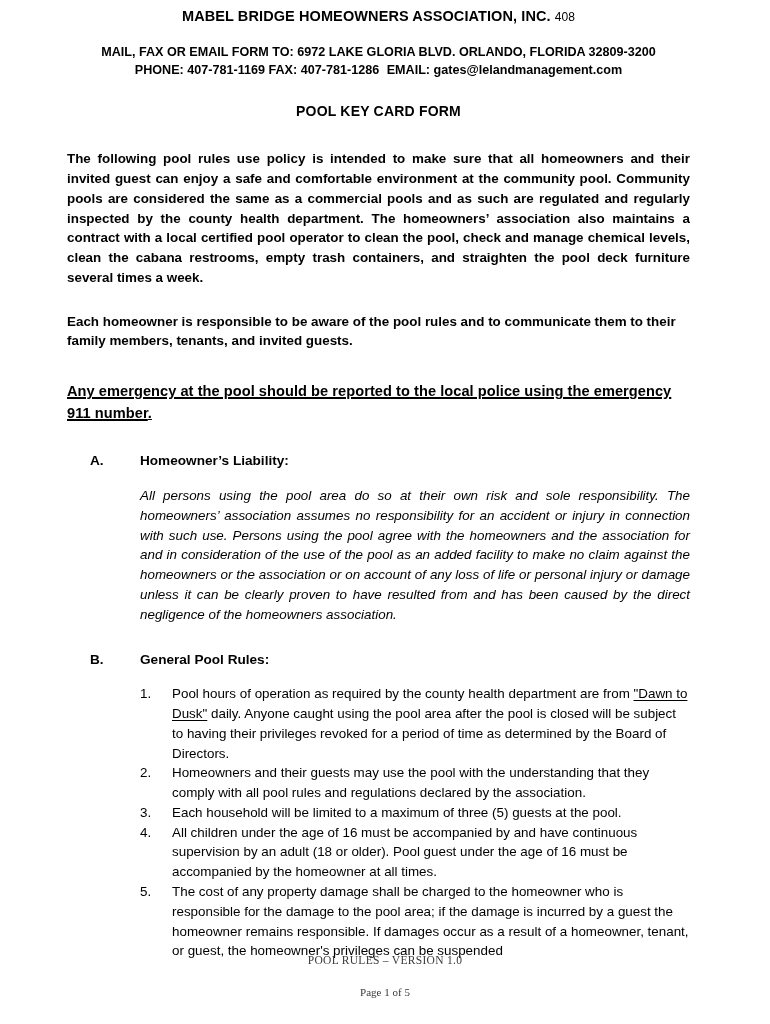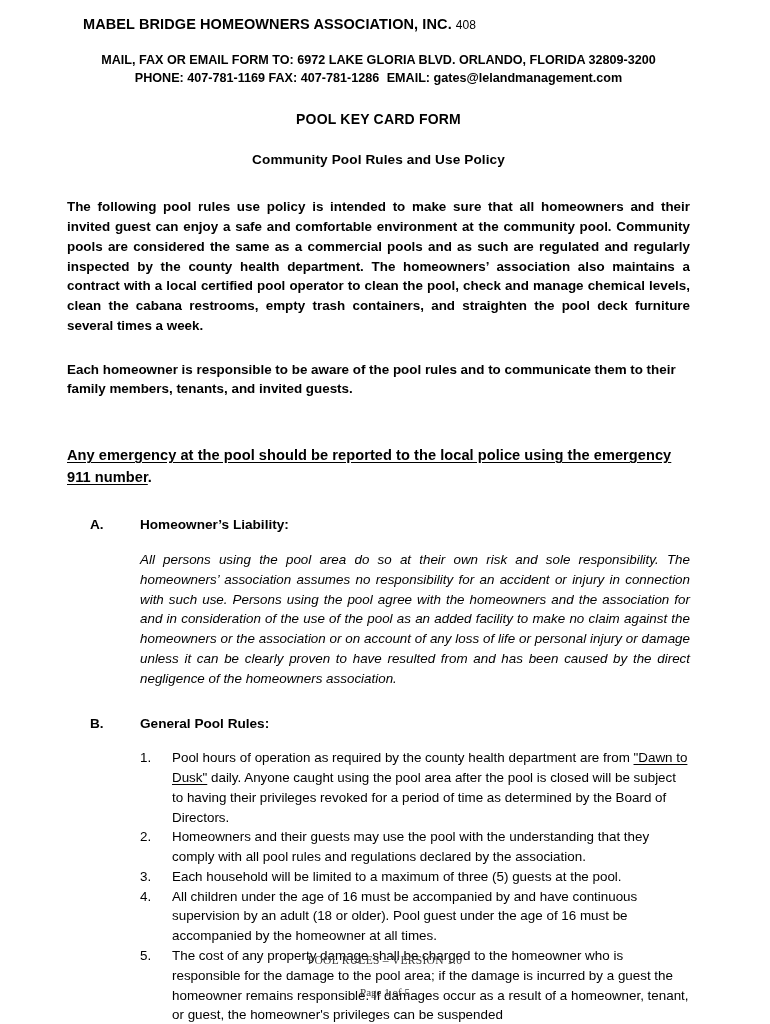--- a/index.html
+++ b/index.html
@@ -23,24 +23,25 @@
   }
   .content {
     position: absolute;
     left: 67px;
     top: 0;
     width: 623px;
   }
 
   
   .doc-title {
+    text-align: center;
     font-weight: bold;
     font-size: 14.5px;
     letter-spacing: 0.1px;
-    margin: 16px;
+    margin: 8px;
     line-height: 1.15;
   }
   .doc-title .suffix {
     font-weight: normal;
     font-size: 12px;
   }
   .contact-block {
     text-align: center;
     margin-top: 18px;
     font-size: 12.6px;
@@ -72,22 +73,23 @@
     margin-top: 24px;
     font-weight: bold;
   }
   .para.justify { text-align: justify; }
   .para.first-lines { margin-top: 30px; }
 
   .emergency {
     font-size: 14.6px;
     font-weight: bold;
     line-height: 1.5;
-    margin-top: 46px;
+    margin-top: 30px;
     letter-spacing: 0.05px;
+    text-decoration: underline;
   }
   .emergency .u { text-decoration: underline; text-underline-offset: 2px; }
 
   
   .section-head {
     position: relative;
     margin-top: 28px;
     font-weight: bold;
     font-size: 13.6px;
     padding-left: 73px;
@@ -163,21 +165,20 @@
         <b>PHONE:</b>
         <span class="val">407-781-1169</span>
         <b>FAX:</b>
         <span class="val">407-781-1286</span><span class="gap-sm"></span>
         <b>EMAIL:</b>
         <span class="val">gates@lelandmanagement.com</span>
       </div>
     </div>
 
     <div class="form-title">POOL KEY CARD FORM</div>
-    <div class="subtitle">Community Pool Rules and  Use Policy</div>
 
     <div class="para justify first-lines">The following pool rules use policy is intended to make sure that all homeowners and their invited guest can enjoy a safe and comfortable environment at the community pool. Community pools are considered the same as a commercial pools and as such are regulated and regularly inspected by the county health department.   The homeowners’ association also maintains a contract with a local certified pool operator to clean the pool, check and manage chemical levels, clean the cabana restrooms, empty trash containers, and straighten the pool deck furniture several times a week.</div>
     <div class="para">Each homeowner is responsible to be aware of the pool rules and to communicate them to their family members, tenants, and invited guests.</div>
 
     <div class="emergency">
       <span class="u">Any emergency at the pool should be reported to the local police using the emergency 911 number</span><span>.</span>
     </div>
 
     <div class="section-head">
       <span class="marker">A.</span>

